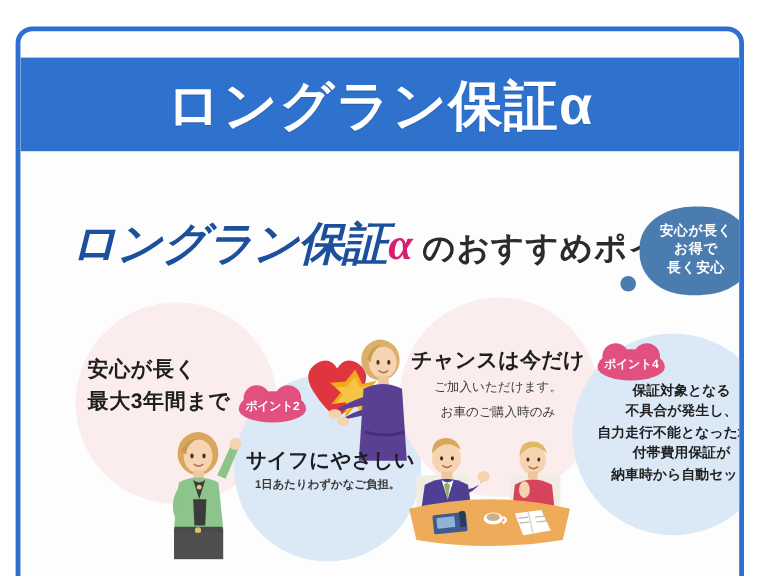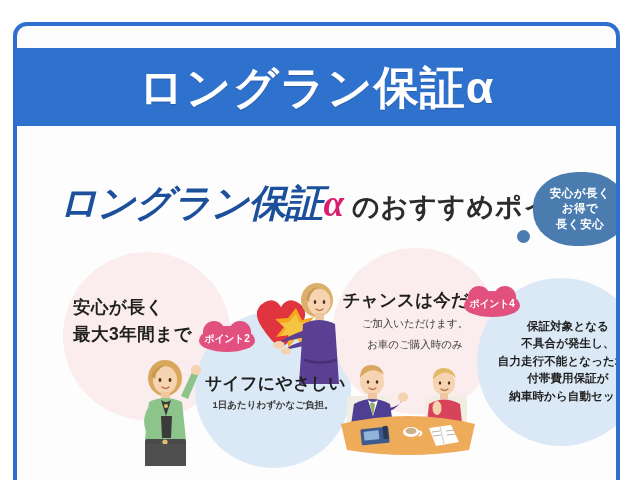--- a/index.html
+++ b/index.html
@@ -367,21 +367,21 @@
       <div class="line">サイフにやさしい</div>
       <div class="sub">1日あたりわずかなご負担。</div>
     </div>
 
     <div class="ptext" id="point3-text">
       <div class="line">チャンスは今だけ</div>
       <div class="sub">ご加入いただけます。</div>
       <div class="sub">お車のご購入時のみ</div>
     </div>
 
-    <div class="badge pink" style="left:447px; top:265px;text-align:right;">
+    <div class="badge pink" style="left:481px; top:265px;text-align:right;">
       <span>ポイント4</span>
     </div>
     <div class="ptext" id="point4-text">
       <div class="line">保証対象となる</div>
       <div class="line">不具合が発生し、</div>
       <div class="line">自力走行不能となった場合</div>
       <div class="line">付帯費用保証が</div>
       <div class="line">納車時から自動セット</div>
     </div>
 

